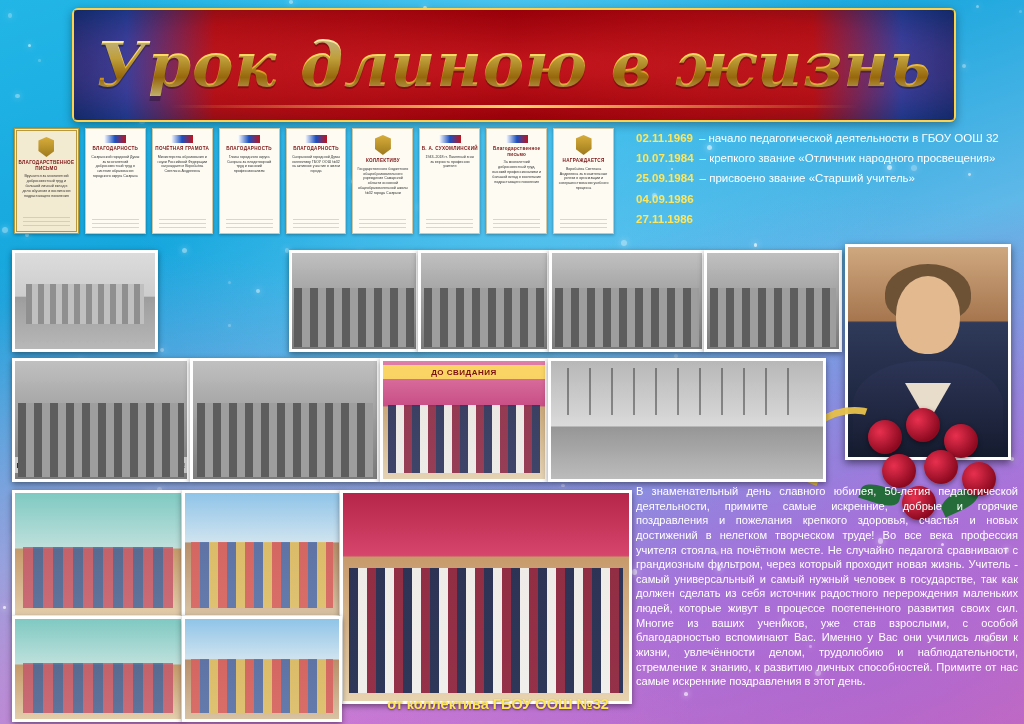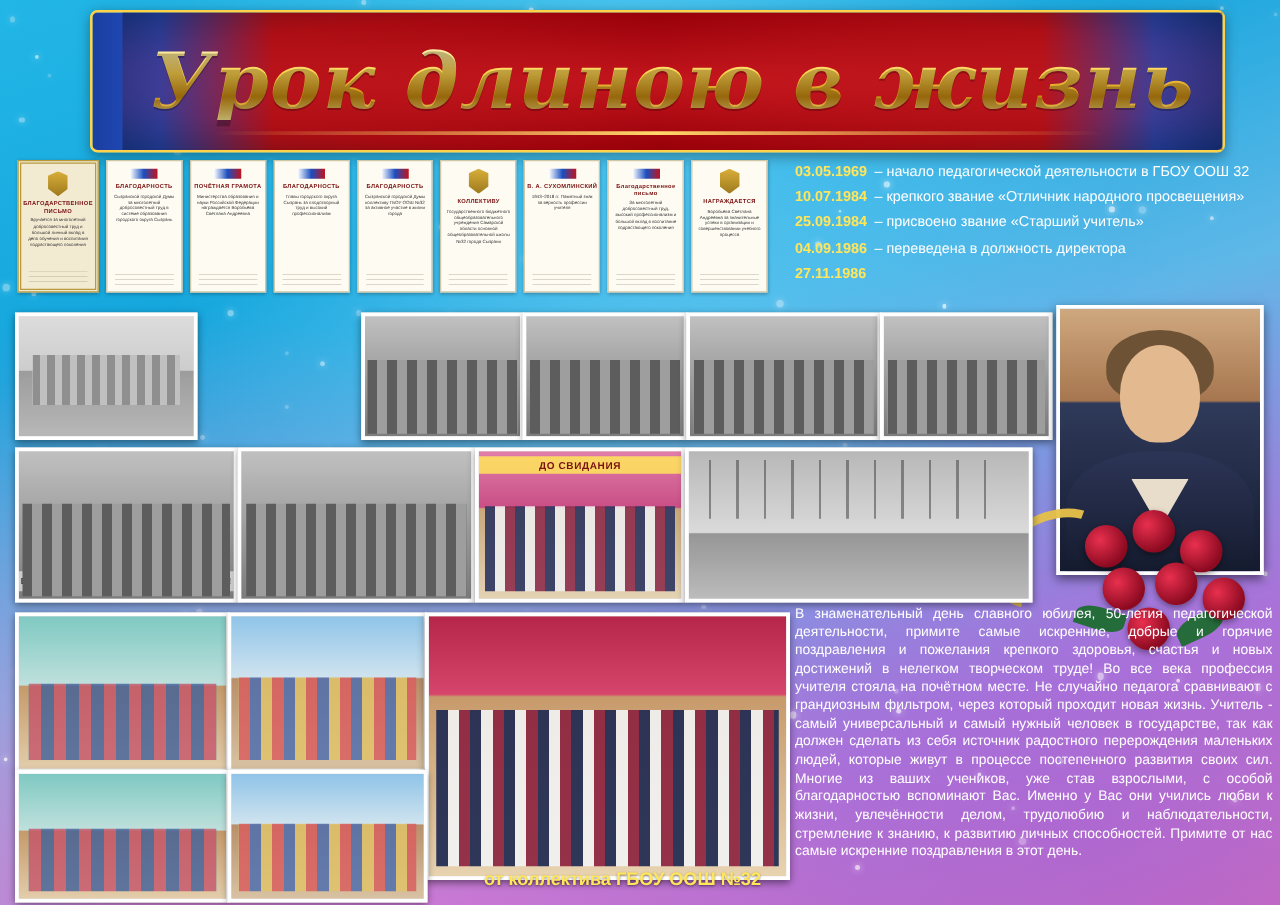--- a/index.html
+++ b/index.html
@@ -21,21 +21,21 @@
   .sp{position:absolute;border-radius:50%;background:rgba(255,255,255,.85);box-shadow:0 0 6px rgba(255,255,255,.9);}
 
   
   .title-wrap{
     position:absolute;left:72px;top:8px;width:880px;height:110px;
     border-radius:6px;
     background:
       linear-gradient(90deg,#1b3fa0 0%, #2450c8 6%, #c0131c 16%, #a3000c 50%, #c0131c 84%, #2450c8 94%, #1b3fa0 100%);
     box-shadow:0 3px 10px rgba(0,0,0,.35);
     border:2px solid #ffd24a;
-    display:flex;align-items:center;justify-content:center;padding-left:24px;
+    display:flex;align-items:center;justify-content:center;
   }
   .title-inner{
     width:100%;height:100%;display:flex;align-items:center;justify-content:center;
     background:radial-gradient(ellipse at 50% 50%, rgba(255,60,60,.35) 0%, rgba(120,0,0,.25) 70%, rgba(0,0,0,.35) 100%);
   }
   .title-text{
     font-family:"DejaVu Serif", serif;
     font-style:italic;font-weight:700;font-size:62px;line-height:1;
     color:#ffdf6b;
     background:linear-gradient(180deg,#fff6c2 0%,#ffd34d 40%,#c98a10 70%,#ffe98e 100%);
@@ -349,34 +349,33 @@
     <div class="dip">
       <div class="crest"></div>
       <div class="htxt">НАГРАЖДАЕТСЯ</div>
       <div class="btxt">Воробьёва Светлана Андреевна за значительные успехи в организации и совершенствовании учебного процесса</div>
       <div class="sign"></div>
     </div>
   </div>
 
   <div class="timeline">
     <div class="tl-row">
-      <span class="tl-date">03.05.1969</span>
+      <span class="tl-date">02.11.1969</span>
       <span class="tl-text">– начало педагогической деятельности в ГБОУ ООШ 32</span>
     </div>
     <div class="tl-row">
       <span class="tl-date">10.07.1984</span>
       <span class="tl-text">– крепкого звание «Отличник народного просвещения»</span>
     </div>
     <div class="tl-row">
       <span class="tl-date">25.09.1984</span>
       <span class="tl-text">– присвоено звание «Старший учитель»</span>
     </div>
     <div class="tl-row">
       <span class="tl-date">04.09.1986</span>
-      <span class="tl-text">– переведена в должность директора</span>
     </div>
     <div class="tl-row">
       <span class="tl-date">27.11.1986</span>
     </div>
   </div>
 
   <div class="photo" style="left:12px;top:250px;width:140px;height:96px;">
     <div class="ph-inner bw scene-bldg"></div>
   </div>
   <div class="photo" style="left:289px;top:250px;width:124px;height:96px;">

